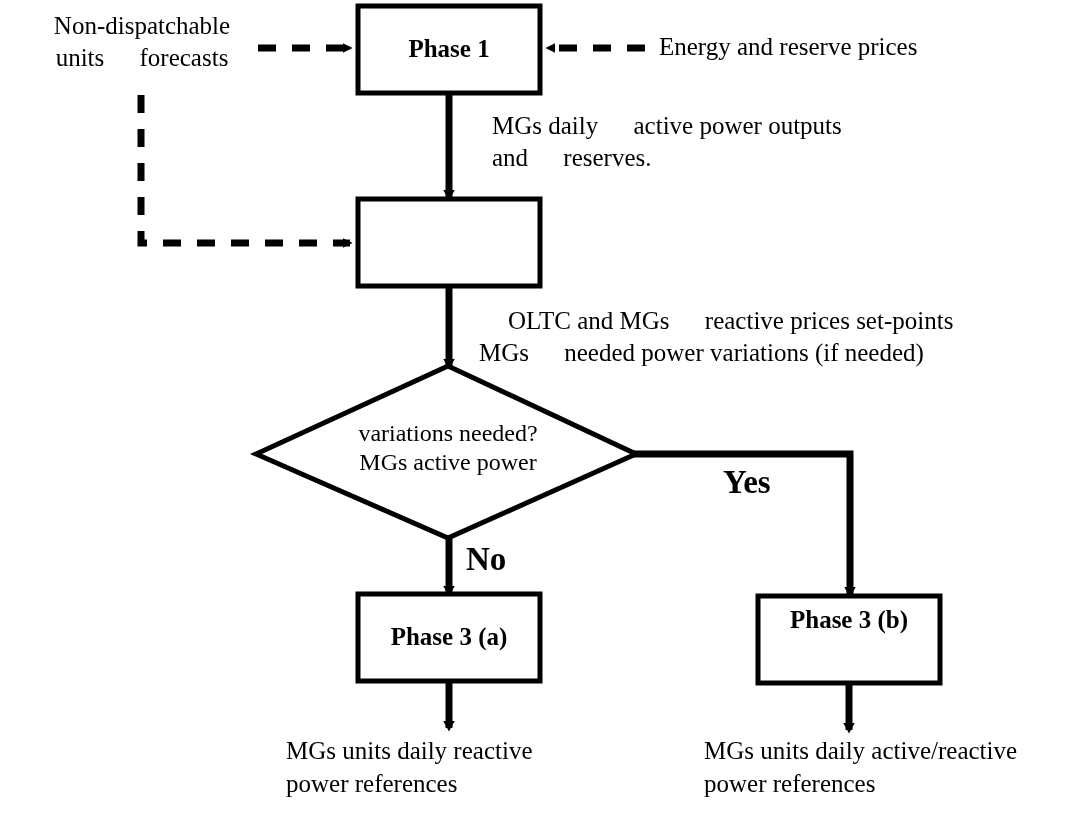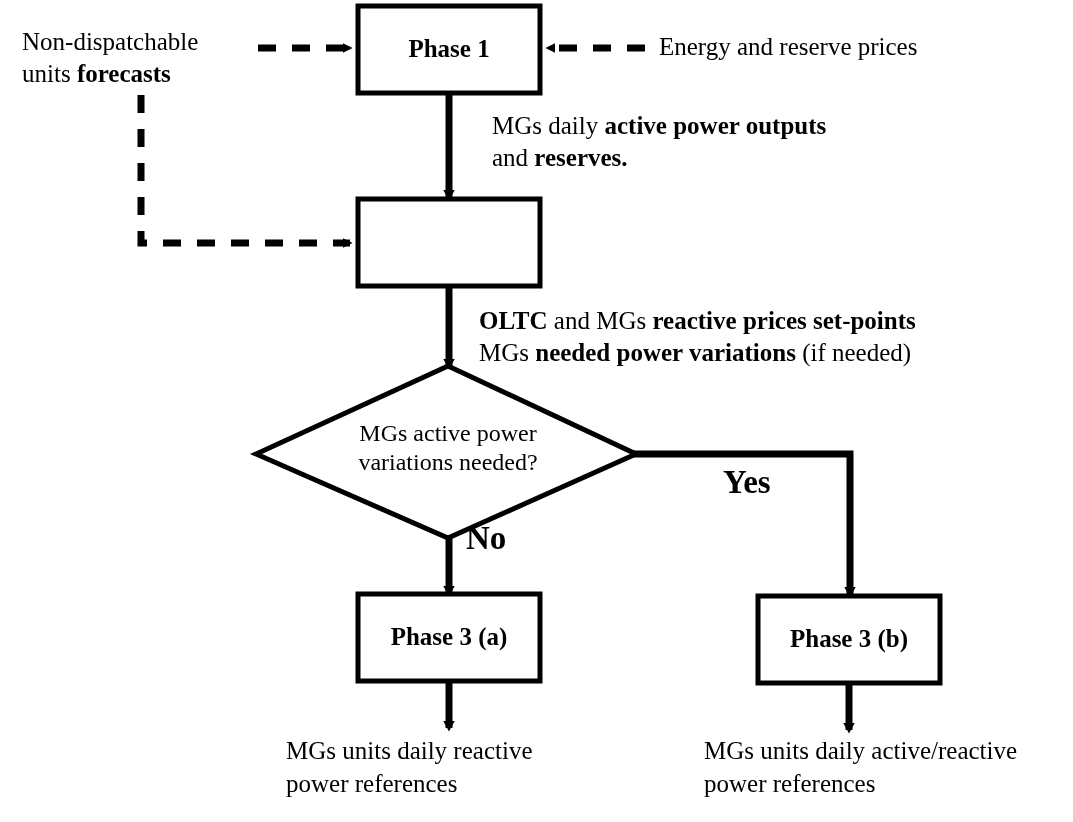--- a/index.html
+++ b/index.html
@@ -40,21 +40,22 @@
     text-align: center;
     font-weight: normal;
   }
   .ann {
     position: absolute;
     font-size: 25px;
     line-height: 1.28;
     font-weight: normal;
   }
   .ann b {
-    font-weight: bold;
+    font-weight: normal;
+    margin-left: 29px;
   }
   .edge-label {
     position: absolute;
     font-size: 33px;
     font-weight: bold;
     line-height: 1;
   }
   .out-label {
     position: absolute;
     font-size: 25px;
@@ -107,48 +108,48 @@
 
     <line x1="449" y1="681" x2="449" y2="728" stroke="#000000" stroke-width="7" marker-end="url(#arrowBig)"></line>
 
     <line x1="849" y1="683" x2="849" y2="730" stroke="#000000" stroke-width="7" marker-end="url(#arrowBig)"></line>
   </svg>
 
   <div class="node-label" style="left:358px; top:35px; width:182px;">Phase 1</div>
 
 
   <div class="decision-label" style="left:281px; top:419px; width:334px;">
+    <div>variations needed?</div>
     <div>MGs active power</div>
-    <div>variations needed?</div>
   </div>
 
   <div class="node-label" style="left:358px; top:623px; width:182px;">Phase 3 (a)</div>
 
-  <div class="node-label" style="left:758px; top:625px; width:182px;">Phase 3 (b)</div>
+  <div class="node-label" style="left:758px; top:606px; width:182px;">Phase 3 (b)</div>
 
-  <div class="ann" style="left:22px; top:26px; width:240px;">
+  <div class="ann" style="left:22px; top:10px; width:240px;text-align:center;">
     <div>Non-dispatchable</div>
     <div><span>units </span><b>forecasts</b></div>
   </div>
 
   <div class="ann" style="left:492px; top:110px; width:470px;">
     <div><span>MGs daily </span><b>active power outputs</b></div>
     <div><span>and </span><b>reserves.</b></div>
   </div>
 
   <div class="ann" style="left:659px; top:31px; width:400px;">Energy and reserve prices</div>
 
   <div class="ann" style="left:479px; top:305px; width:596px;">
     <div><b>OLTC</b><span> and MGs </span><b>reactive prices set-points</b></div>
     <div><span>MGs </span><b>needed power variations</b><span> (if needed)</span></div>
   </div>
 
   <div class="edge-label" style="left:723px; top:466px;">Yes</div>
 
-  <div class="edge-label" style="left:466px; top:522px;">No</div>
+  <div class="edge-label" style="left:466px; top:543px;">No</div>
 
   <div class="out-label" style="left:286px; top:735px; width:360px;">
     <div>MGs units daily reactive</div>
     <div>power references</div>
   </div>
 
   <div class="out-label" style="left:704px; top:735px; width:405px;">
     <div>MGs units daily active/reactive</div>
     <div>power references</div>
   </div>

